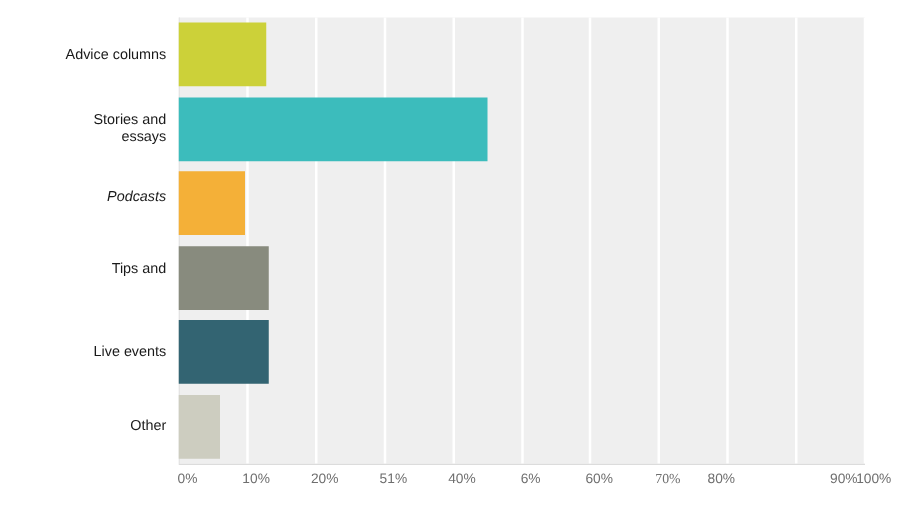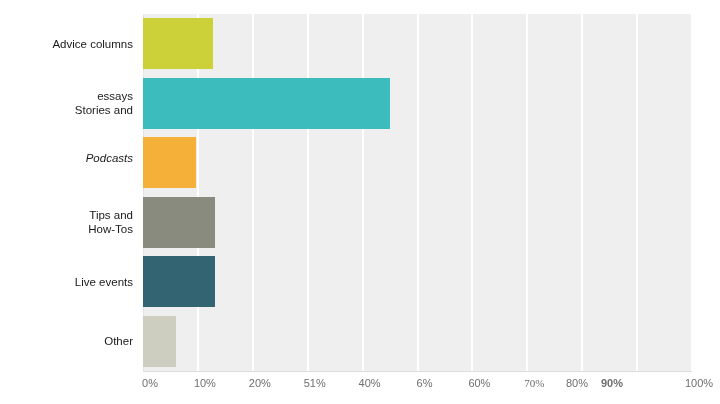--- a/index.html
+++ b/index.html
@@ -173,45 +173,44 @@
       <div class="bar-row" style="top: 301.75px; height: 51px;">
         <div class="bar" title="Other: 6.1%" style="width: 33.489px; background: rgb(205, 205, 192);"></div>
       </div>
     </div>
 
   <div class="cat-labels" id="cat-labels">
       <div class="cat-label" style="top: 22.75px;">
         <div>Advice columns</div>
       </div>
       <div class="cat-label" style="top: 75.25px;">
+        <div>Stories and</div>
         <div>essays</div>
-        <div>Stories and</div>
       </div>
       <div class="cat-label" style="top: 137px; font-style: italic;">
         <div>Podcasts</div>
       </div>
       <div class="cat-label" style="top: 194.25px;">
         <div>Tips and</div>
-        <div>How-Tos</div>
       </div>
       <div class="cat-label" style="top: 260.75px;">
         <div>Live events</div>
       </div>
       <div class="cat-label" style="top: 320.25px;">
         <div>Other</div>
       </div>
     </div>
 
   <div class="tick-labels" id="tick-labels">
       <div class="tick-label" style="left: 150px;">0%</div>
       <div class="tick-label" style="left: 204.9px;">10%</div>
       <div class="tick-label" style="left: 259.8px;">20%</div>
       <div class="tick-label" style="left: 314.7px;">51%</div>
       <div class="tick-label" style="left: 369.6px;">40%</div>
       <div class="tick-label" style="left: 424.5px;">6%</div>
       <div class="tick-label" style="left: 479.4px;">60%</div>
       <div class="tick-label" style="left: 534.3px; font-family: Liberation Serif, serif;">70%</div>
       <div class="tick-label" style="left: 577px;">80%</div>
-      <div class="tick-label" style="left: 612px; font-weight: bold;">90%</div>
+      <div class="tick-label" style="left: 675px;">90%</div>
       <div class="tick-label" style="left: 699px;">100%</div>
     </div>
 
 </div>
 
 </body></html>

